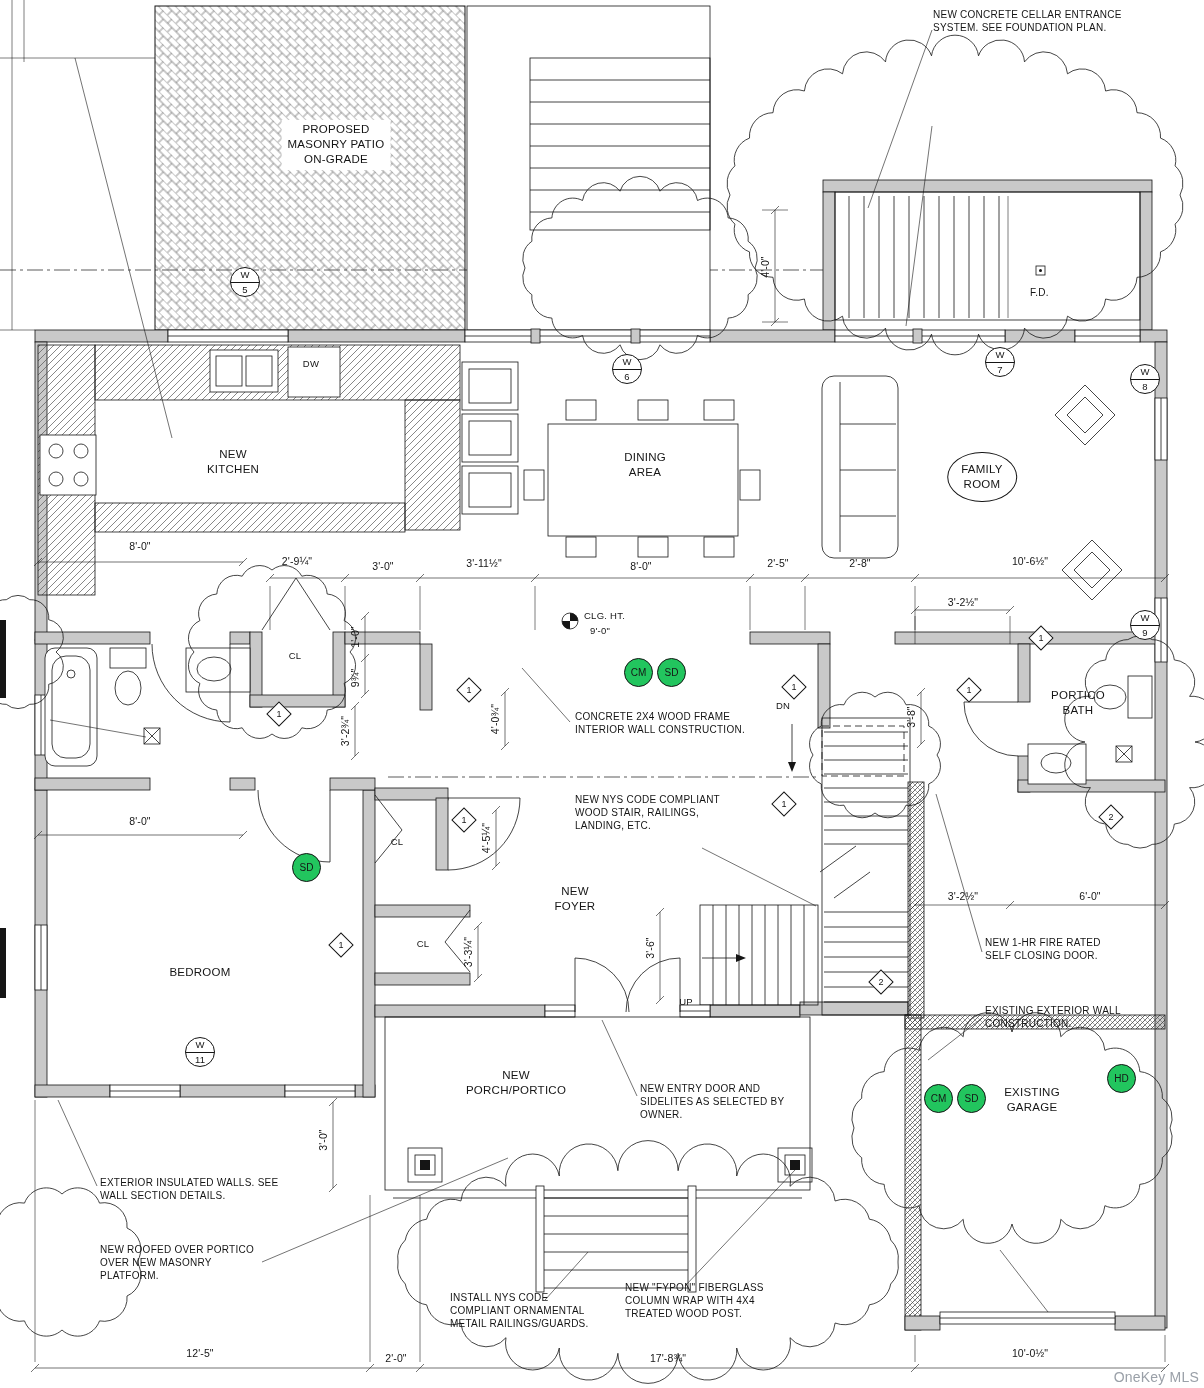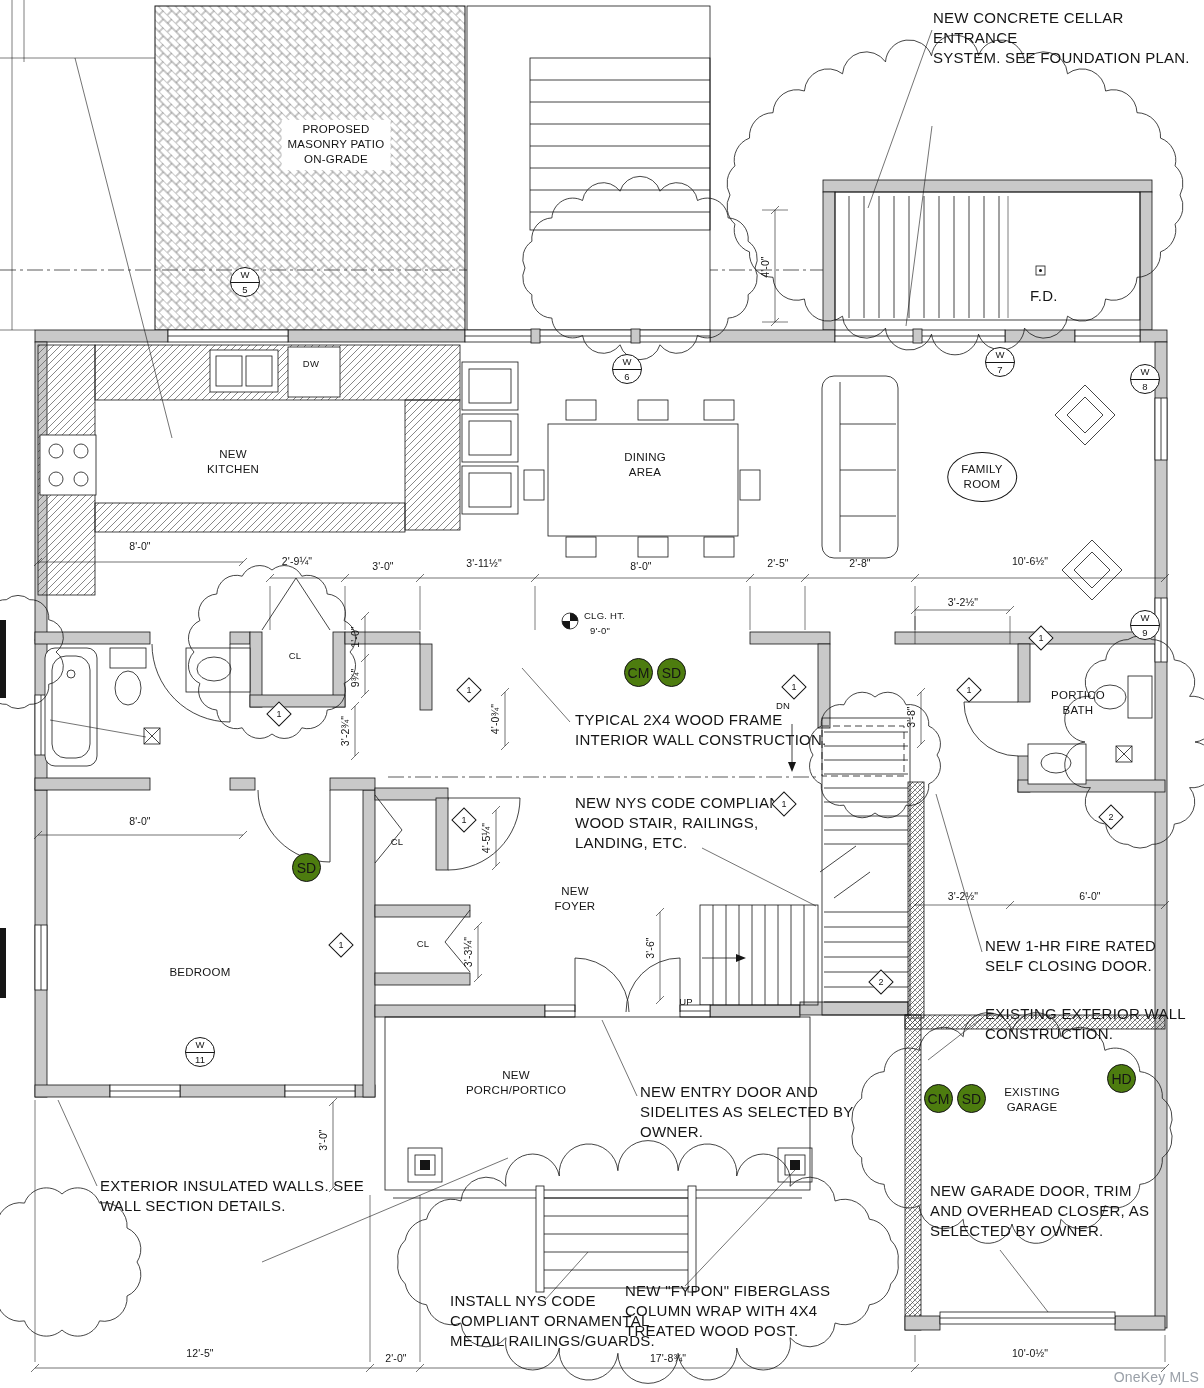--- a/index.html
+++ b/index.html
@@ -1,37 +1,37 @@
 <!DOCTYPE html>
 <html><head>
 <meta charset="utf-8">
 <style>
   html,body{margin:0;padding:0;background:#fff}
   .plan{position:relative;width:1204px;height:1388px;background:#fff;overflow:hidden;
         font-family:"Liberation Sans",sans-serif;color:#151515}
   .plan svg{position:absolute;left:0;top:0}
-  .t{position:absolute;font-size:15px;line-height:1.32;letter-spacing:.25px;white-space:pre-line;color:#151515}
+  .t{position:absolute;font-size:10px;line-height:1.32;letter-spacing:.25px;white-space:pre-line;color:#151515}
   .tc{transform:translateX(-50%);text-align:center}
   .tv{transform:translate(-50%,-50%) rotate(-90deg);white-space:nowrap}
   .u{text-underline-offset:2px}
   .dim{font-size:10.5px;letter-spacing:.1px}
   .room{font-size:11.5px}
   .small{font-size:9.5px}
   .bgw{background:#fff;padding:2px 6px}
   .oval{border:1.3px solid #151515;border-radius:50%;padding:9px 13px;background:#fff}
   .wtag{position:absolute;width:30px;height:30px;margin:-15px 0 0 -15px;border:1.2px solid #151515;
         border-radius:50%;background:#fff;text-align:center;font-size:9.5px;box-sizing:border-box}
   .wtag .wt{display:block;height:14px;line-height:14px;border-bottom:1.1px solid #151515}
   .wtag .wb{display:block;height:14px;line-height:13px}
   .dia{position:absolute;width:16px;height:16px;margin:-8px 0 0 -8px;border:1.1px solid #151515;
        background:#fff;transform:rotate(45deg)}
   .dia span{position:absolute;inset:0;display:flex;align-items:center;justify-content:center;
        transform:rotate(-45deg);font-size:9px}
   .ctag{position:absolute;width:27px;height:27px;margin:-13px 0 0 -13px;border:1.1px solid #151515;
-        border-radius:50%;background:#4d7c0f;display:flex;align-items:center;justify-content:center;font-size:14px}
+        border-radius:50%;background:#22c55e;display:flex;align-items:center;justify-content:center;font-size:10px}
   .wm{position:absolute;right:5px;bottom:3px;font-size:14px;color:#9aa0a8;letter-spacing:.2px}
   
   .wall{fill:#c9c9c9;stroke:#151515;stroke-width:.8}
   .xwall{fill:url(#dx);stroke:#151515;stroke-width:.8}
   .cnt{fill:url(#pd);stroke:#151515;stroke-width:.8}
   .win{fill:#fff;stroke:#151515;stroke-width:.8}
   .ln{stroke:#151515;stroke-width:.8;fill:none}
   .thin{stroke:#151515;stroke-width:.55;fill:none}
   .fx{stroke:#151515;stroke-width:.8;fill:#fff}
   .fxn{stroke:#151515;stroke-width:.8;fill:none}
@@ -404,43 +404,43 @@
     <path class="cl" d="M 1170.0 1128.0 A 24.7 24.7 0 0 1 1162.3 1157.7 A 24.7 24.7 0 0 1 1139.8 1184.4 A 24.7 24.7 0 0 1 1104.9 1205.7 A 24.7 24.7 0 0 1 1060.8 1219.3 A 24.7 24.7 0 0 1 1012.0 1224.0 A 24.7 24.7 0 0 1 963.2 1219.3 A 24.7 24.7 0 0 1 919.1 1205.7 A 24.7 24.7 0 0 1 884.2 1184.4 A 24.7 24.7 0 0 1 861.7 1157.7 A 24.7 24.7 0 0 1 854.0 1128.0 A 24.7 24.7 0 0 1 861.7 1098.3 A 24.7 24.7 0 0 1 884.2 1071.6 A 24.7 24.7 0 0 1 919.1 1050.3 A 24.7 24.7 0 0 1 963.2 1036.7 A 24.7 24.7 0 0 1 1012.0 1032.0 A 24.7 24.7 0 0 1 1060.8 1036.7 A 24.7 24.7 0 0 1 1104.9 1050.3 A 24.7 24.7 0 0 1 1139.8 1071.6 A 24.7 24.7 0 0 1 1162.3 1098.3 A 24.7 24.7 0 0 1 1170.0 1128.0"></path>
     <path class="cl" d="M 1195.0 742.0 A 22.3 22.3 0 0 1 1189.6 787.6 A 22.3 22.3 0 0 1 1174.3 824.1 A 22.3 22.3 0 0 1 1152.2 844.4 A 22.3 22.3 0 0 1 1127.8 844.4 A 22.3 22.3 0 0 1 1105.7 824.1 A 22.3 22.3 0 0 1 1090.4 787.6 A 22.3 22.3 0 0 1 1085.0 742.0 A 22.3 22.3 0 0 1 1090.4 696.4 A 22.3 22.3 0 0 1 1105.7 659.9 A 22.3 22.3 0 0 1 1127.8 639.6 A 22.3 22.3 0 0 1 1152.2 639.6 A 22.3 22.3 0 0 1 1174.3 659.9 A 22.3 22.3 0 0 1 1189.6 696.4 A 22.3 22.3 0 0 1 1195.0 742.0"></path>
     <path class="cl" d="M 137.0 1262.0 A 23.2 23.2 0 0 1 127.0 1296.0 A 23.2 23.2 0 0 1 99.5 1320.9 A 23.2 23.2 0 0 1 62.0 1330.0 A 23.2 23.2 0 0 1 24.5 1320.9 A 23.2 23.2 0 0 1 -3.0 1296.0 A 23.2 23.2 0 0 1 -13.0 1262.0 A 23.2 23.2 0 0 1 -3.0 1228.0 A 23.2 23.2 0 0 1 24.5 1203.1 A 23.2 23.2 0 0 1 62.0 1194.0 A 23.2 23.2 0 0 1 99.5 1203.1 A 23.2 23.2 0 0 1 127.0 1228.0 A 23.2 23.2 0 0 1 137.0 1262.0"></path>
     <path class="cl" d="M 937.0 755.0 A 19.5 19.5 0 0 1 928.7 784.0 A 19.5 19.5 0 0 1 906.0 805.2 A 19.5 19.5 0 0 1 875.0 813.0 A 19.5 19.5 0 0 1 844.0 805.2 A 19.5 19.5 0 0 1 821.3 784.0 A 19.5 19.5 0 0 1 813.0 755.0 A 19.5 19.5 0 0 1 821.3 726.0 A 19.5 19.5 0 0 1 844.0 704.8 A 19.5 19.5 0 0 1 875.0 697.0 A 19.5 19.5 0 0 1 906.0 704.8 A 19.5 19.5 0 0 1 928.7 726.0 A 19.5 19.5 0 0 1 937.0 755.0"></path>
     <path class="cl" d="M 56.0 652.0 A 18.1 18.1 0 0 1 48.7 684.3 A 18.1 18.1 0 0 1 29.7 704.3 A 18.1 18.1 0 0 1 6.3 704.3 A 18.1 18.1 0 0 1 -12.7 684.3 A 18.1 18.1 0 0 1 -20.0 652.0 A 18.1 18.1 0 0 1 -12.7 619.7 A 18.1 18.1 0 0 1 6.3 599.7 A 18.1 18.1 0 0 1 29.7 599.7 A 18.1 18.1 0 0 1 48.7 619.7 A 18.1 18.1 0 0 1 56.0 652.0"></path>
   </g>
 </svg>
 
 <div class="t" style="left:933px;top:8px">NEW CONCRETE CELLAR ENTRANCE
 SYSTEM. SEE FOUNDATION PLAN.</div>
-<div class="t" style="left:575px;top:710px">TYPICAL 2X4 WOOD FRAME
+<div class="t" style="left:575px;top:710px">CONCRETE 2X4 WOOD FRAME
 INTERIOR WALL CONSTRUCTION.</div>
 <div class="t" style="left:575px;top:793px">NEW NYS CODE COMPLIANT
 WOOD STAIR, RAILINGS,
 LANDING, ETC.</div>
 <div class="t" style="left:985px;top:936px">NEW 1-HR FIRE RATED
 SELF CLOSING DOOR.</div>
 <div class="t" style="left:985px;top:1004px">EXISTING EXTERIOR WALL
 CONSTRUCTION.</div>
 <div class="t" style="left:640px;top:1082px">NEW ENTRY DOOR AND
 SIDELITES AS SELECTED BY
 OWNER.</div>
 <div class="t" style="left:100px;top:1176px">EXTERIOR INSULATED WALLS. SEE
 WALL SECTION DETAILS.</div>
+<div class="t" style="left:100px;top:1243px">NEW ROOFED OVER PORTICO
+OVER NEW MASONRY
+PLATFORM.</div>
 <div class="t" style="left:450px;top:1291px">INSTALL NYS CODE
 COMPLIANT ORNAMENTAL
 METAIL RAILINGS/GUARDS.</div>
 <div class="t" style="left:625px;top:1281px">NEW "FYPON" FIBERGLASS
 COLUMN WRAP WITH 4X4
 TREATED WOOD POST.</div>
-<div class="t" style="left:930px;top:1181px">NEW GARADE DOOR, TRIM
-AND OVERHEAD CLOSER, AS
-SELECTED BY OWNER.</div>
 
 <div class="t tc room u bgw" style="left:336px;top:120px">PROPOSED
 MASONRY PATIO
 ON-GRADE</div>
 <div class="t tc room u" style="left:233px;top:447px">NEW
 KITCHEN</div>
 <div class="t tc room u" style="left:645px;top:450px">DINING
 AREA</div>
 <div class="t tc room u oval" style="left:982px;top:452px">FAMILY
 ROOM</div>

